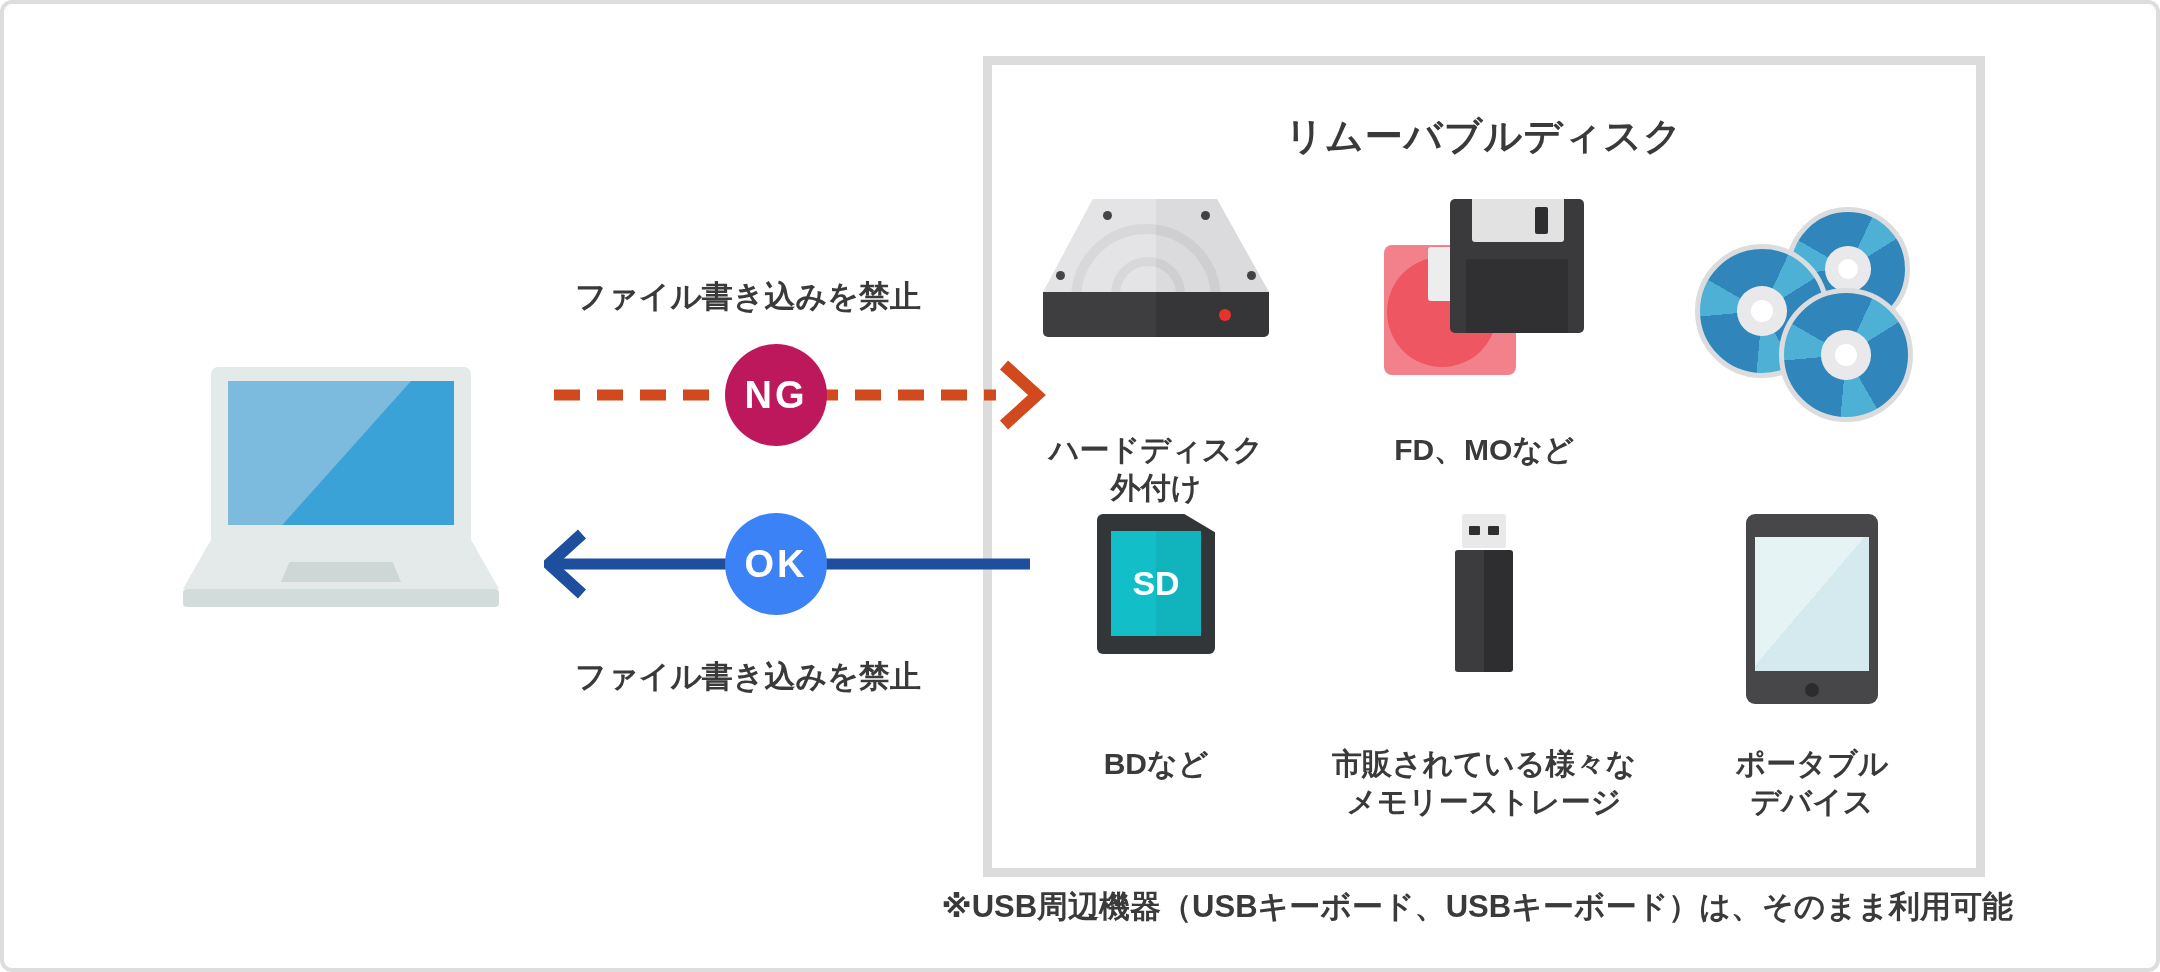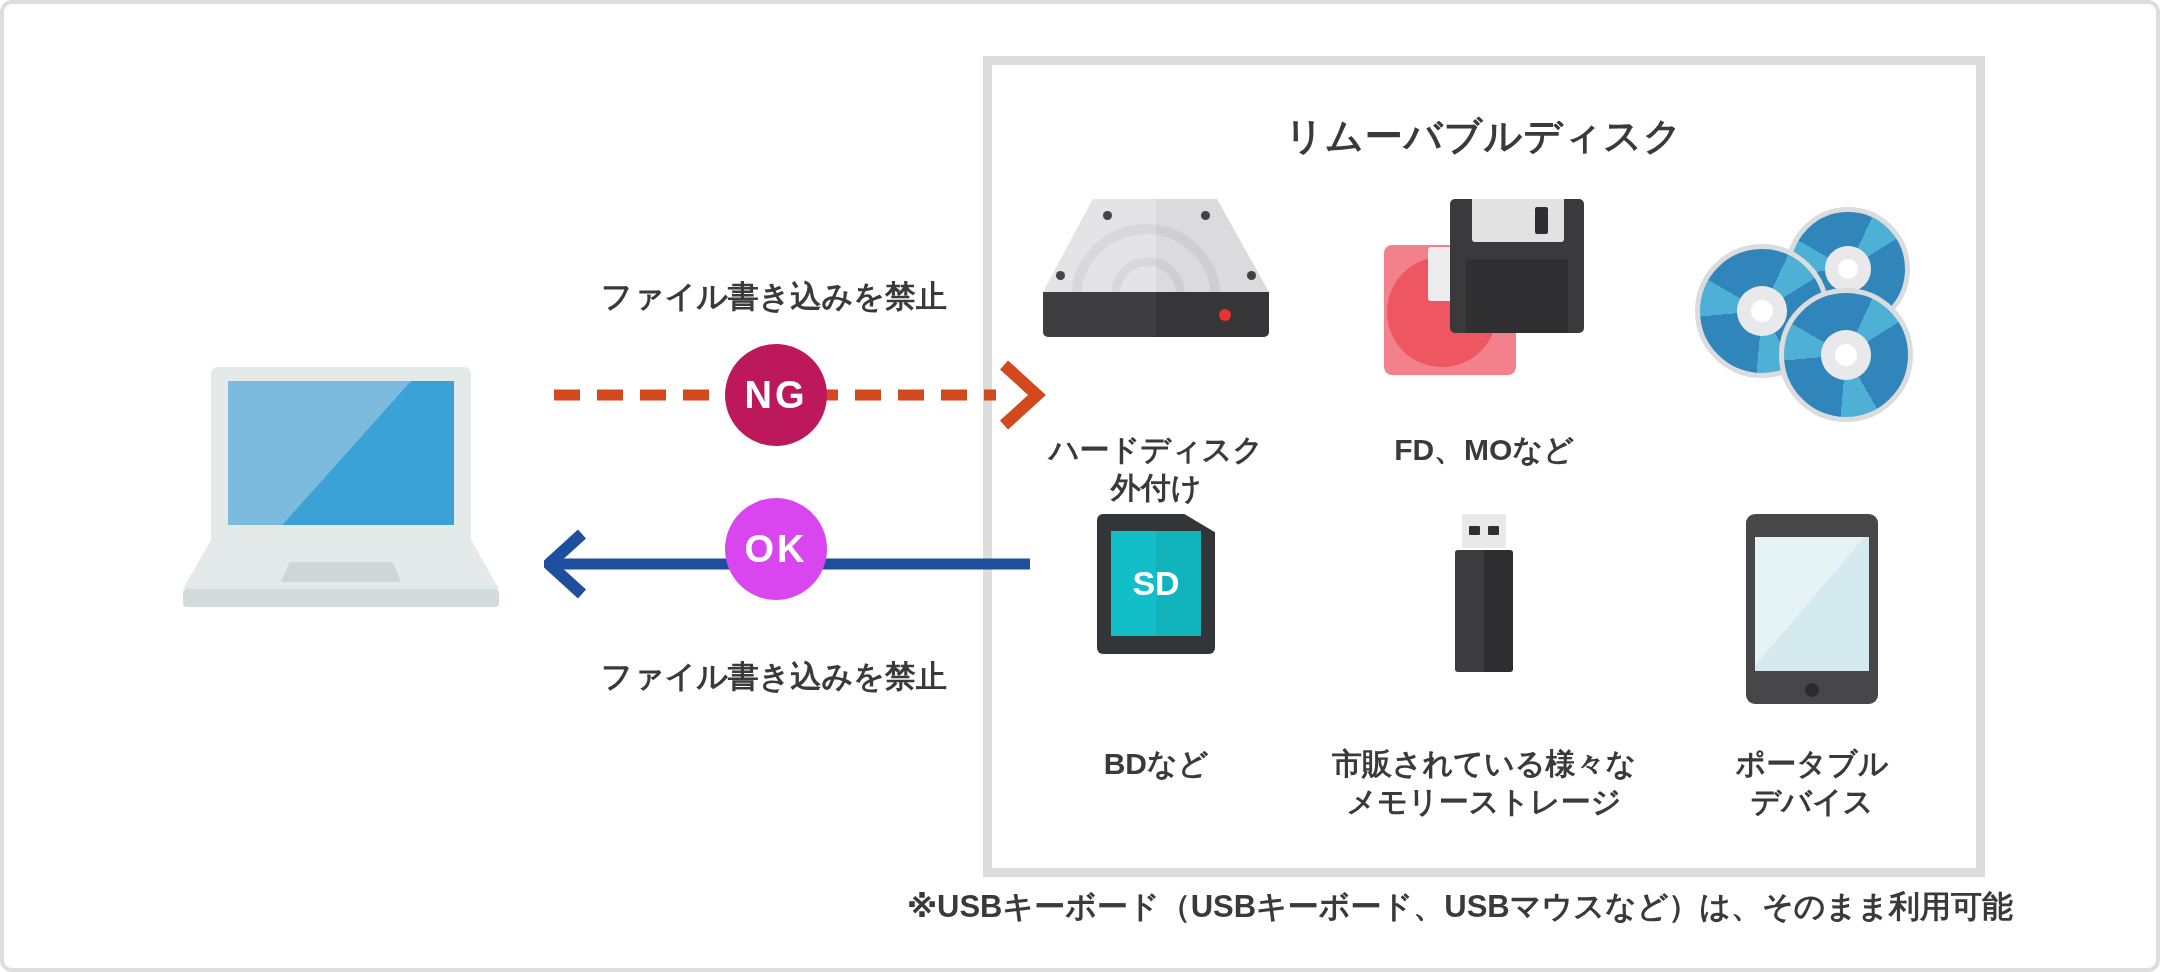--- a/index.html
+++ b/index.html
@@ -20,24 +20,24 @@
   .laptop{position:absolute;left:179px;top:360px;width:316px;height:245px;}
   .lap-lid{position:absolute;left:28px;top:3px;width:260px;height:172px;background:#e3eae9;border-radius:7px 7px 0 0;}
   .lap-screen{position:absolute;left:17px;top:14px;width:226px;height:144px;background:#7cbade;overflow:hidden;}
   .lap-screen-dark{position:absolute;inset:0;background:#3ba2d8;clip-path:polygon(81% 0,100% 0,100% 100%,24% 100%);}
   .lap-base{position:absolute;left:0;top:175px;width:316px;height:50px;background:#e3eae9;clip-path:polygon(9% 0,91% 0,100% 100%,0 100%);}
   .lap-strip{position:absolute;left:0;top:225px;width:316px;height:18px;background:#d2dcdb;border-radius:4px;}
   .lap-pad{position:absolute;left:98px;top:198px;width:120px;height:20px;background:#ccd7d6;clip-path:polygon(7% 0,93% 0,100% 100%,0 100%);}
 
   
   .flow-svg{position:absolute;z-index:3;}
-  .flow-label{position:absolute;left:520px;width:500px;text-align:center;font-size:31px;font-weight:bold;color:#3a3a3a;z-index:3;}
+  .flow-label{position:absolute;left:494px;width:500px;text-align:center;font-size:31px;font-weight:bold;color:#3a3a3a;z-index:3;}
   .badge{position:absolute;width:102px;height:102px;border-radius:50%;display:flex;align-items:center;justify-content:center;color:#fff;font-size:38px;font-weight:bold;letter-spacing:3px;z-index:4;}
   .badge.ng{left:721px;top:340px;background:#be185d;}
-  .badge.ok{left:721px;top:494px;background:#d946ef;}
+  .badge.ok{left:721px;top:509px;background:#3b82f6;}
 
   
   .footnote{position:absolute;top:882px;right:143px;font-size:31px;font-weight:bold;color:#3a3a3a;z-index:1;}
 
   
   .hdd{position:relative;width:226px;height:138px;}
   .hdd-top{position:absolute;left:0;top:0;width:226px;height:93px;background:#e4e4e6;clip-path:polygon(22% 0,77% 0,100% 100%,0 100%);}
   .hdd-ring1{position:absolute;left:28px;top:25px;width:150px;height:150px;border:10px solid #d8d8da;border-radius:50%;box-sizing:border-box;}
   .hdd-ring2{position:absolute;left:68px;top:58px;width:74px;height:74px;border:9px solid #d8d8da;border-radius:50%;box-sizing:border-box;}
   .hdd-shade{position:absolute;left:50%;top:0;width:50%;height:100%;background:rgba(0,0,0,0.04);}
@@ -225,15 +225,15 @@
         <div class="tab-screen"></div>
         <div class="tab-home"></div>
       </div>
     </div>
     <div class="item-label r2">
       <div>ポータブル</div>
         <div>デバイス</div>
     </div>
   </div>
 
-  <div class="footnote">※USBキーボード（USBキーボード、USBマウスなど）は、そのまま利用可能</div>
+  <div class="footnote">※USB周辺機器（USBキーボード、USBキーボード）は、そのまま利用可能</div>
 
 </div>
 
 </body></html>

